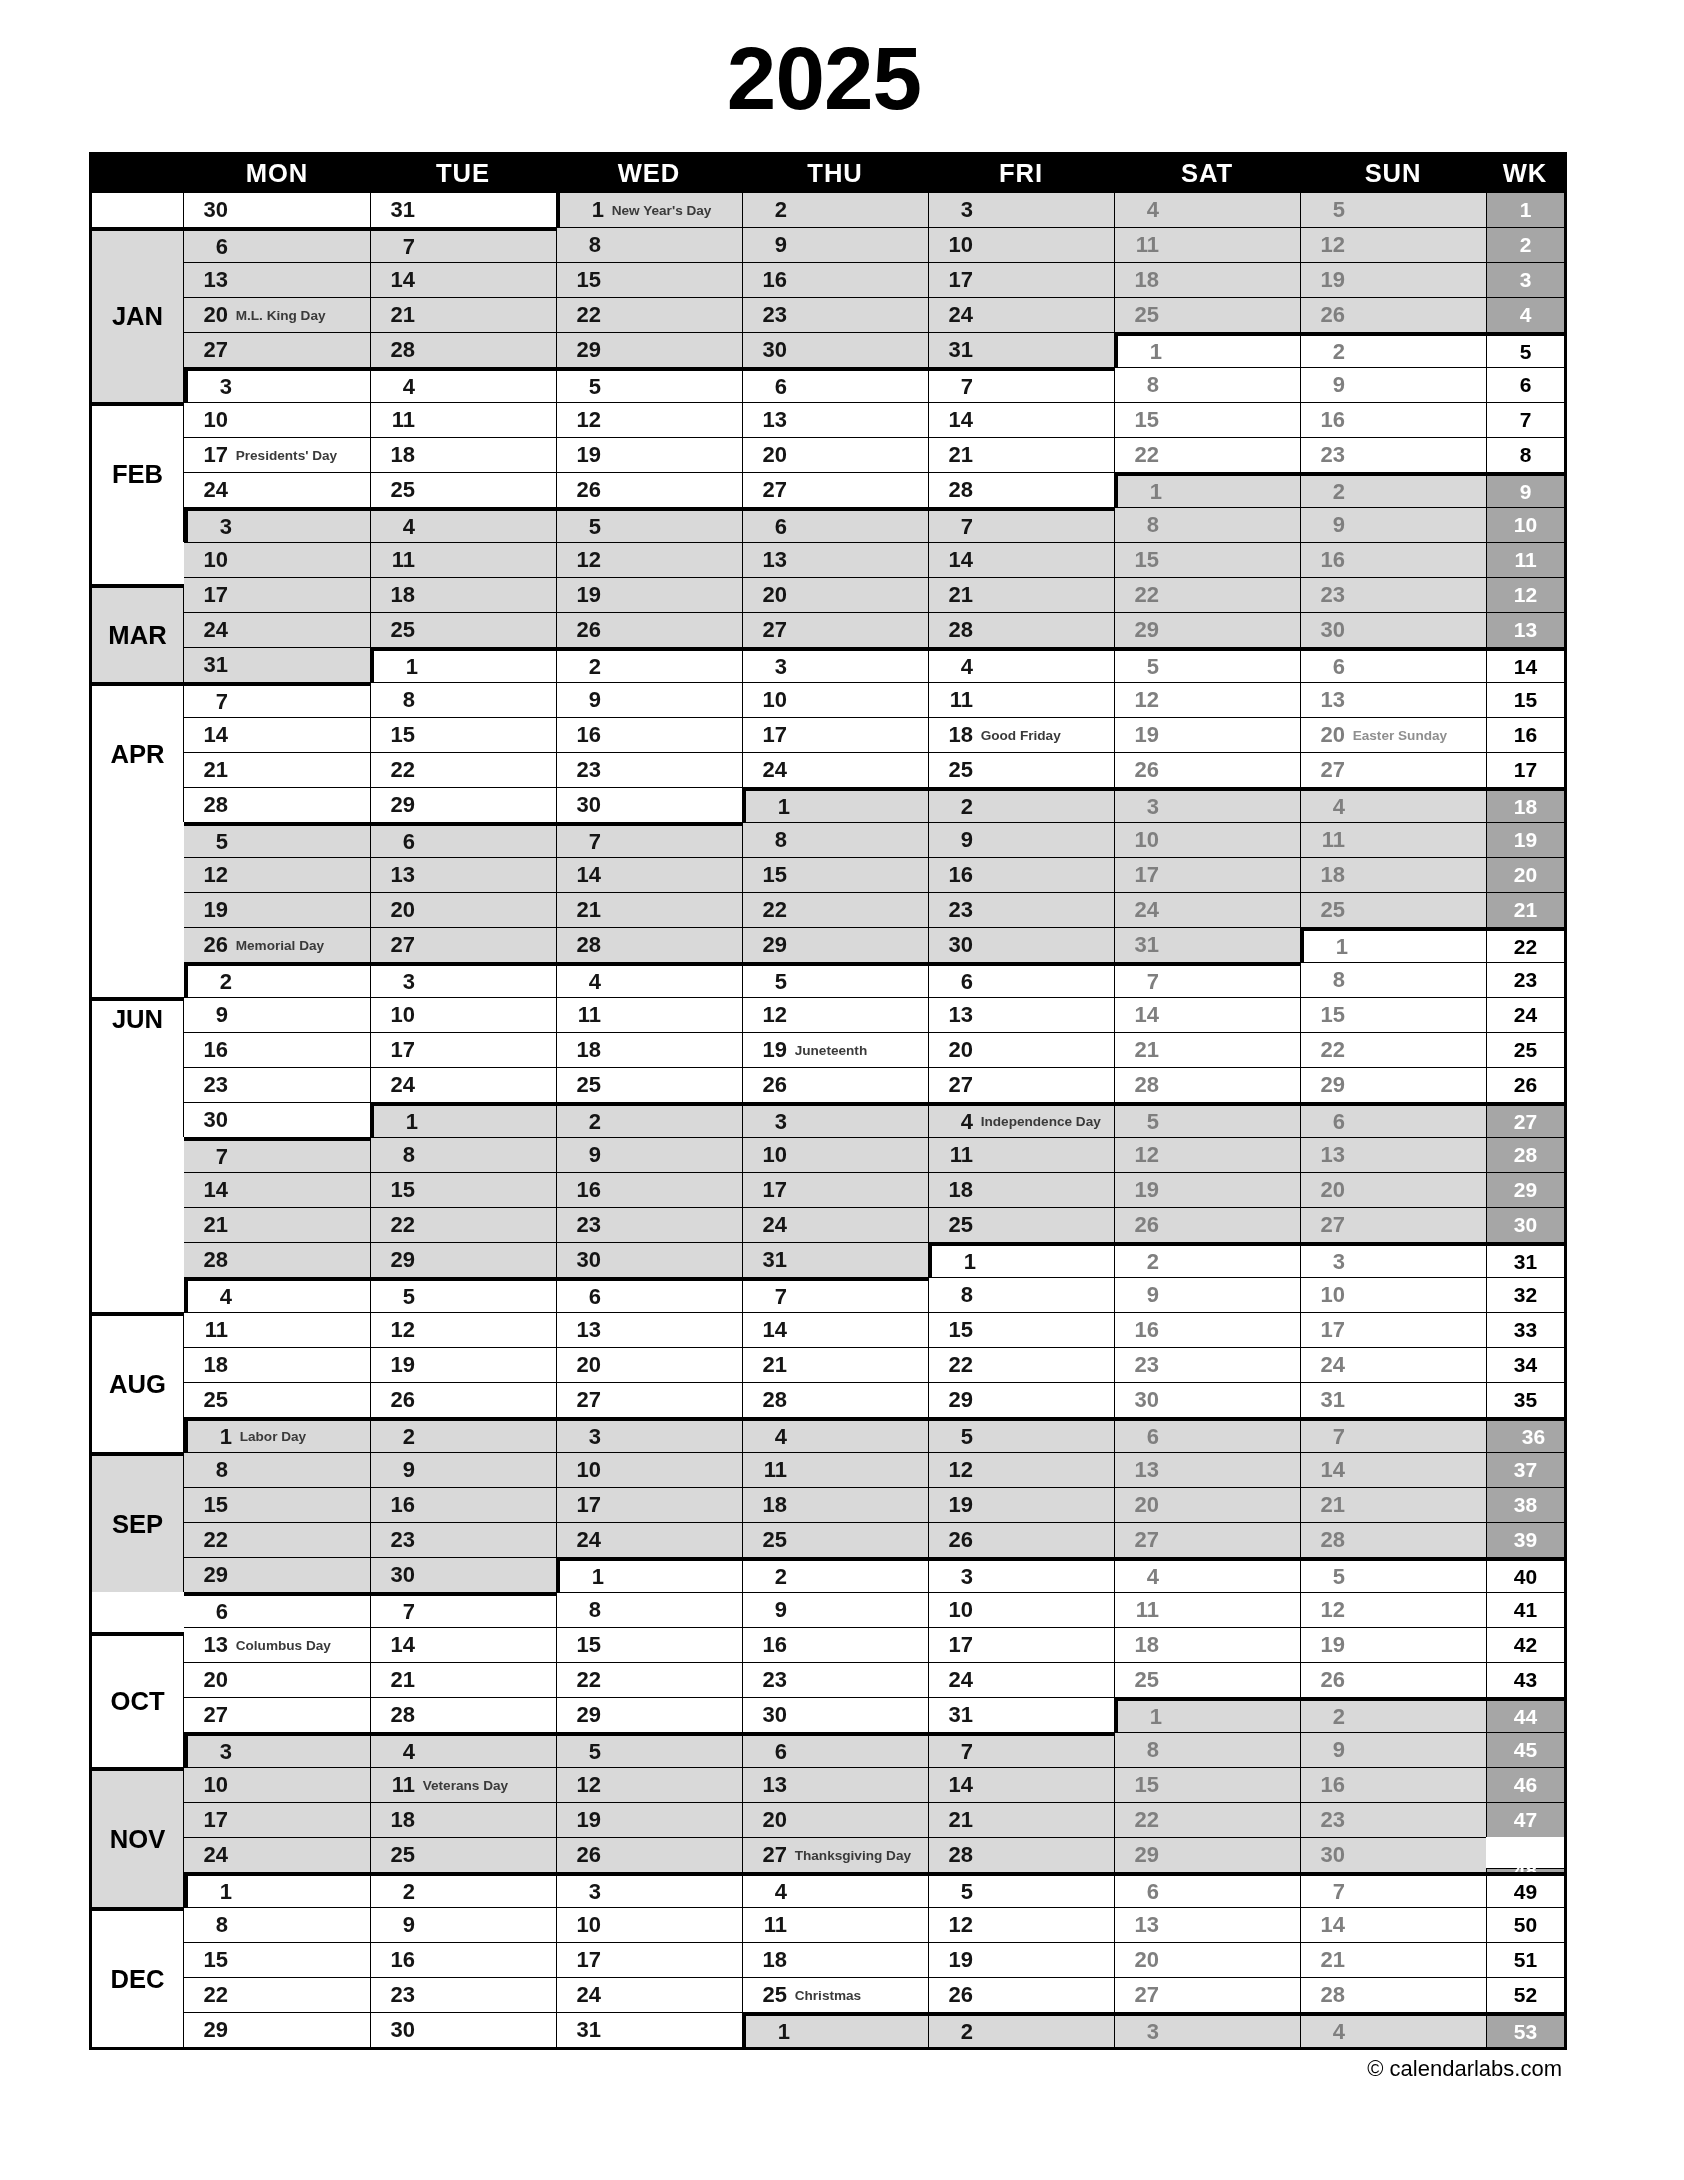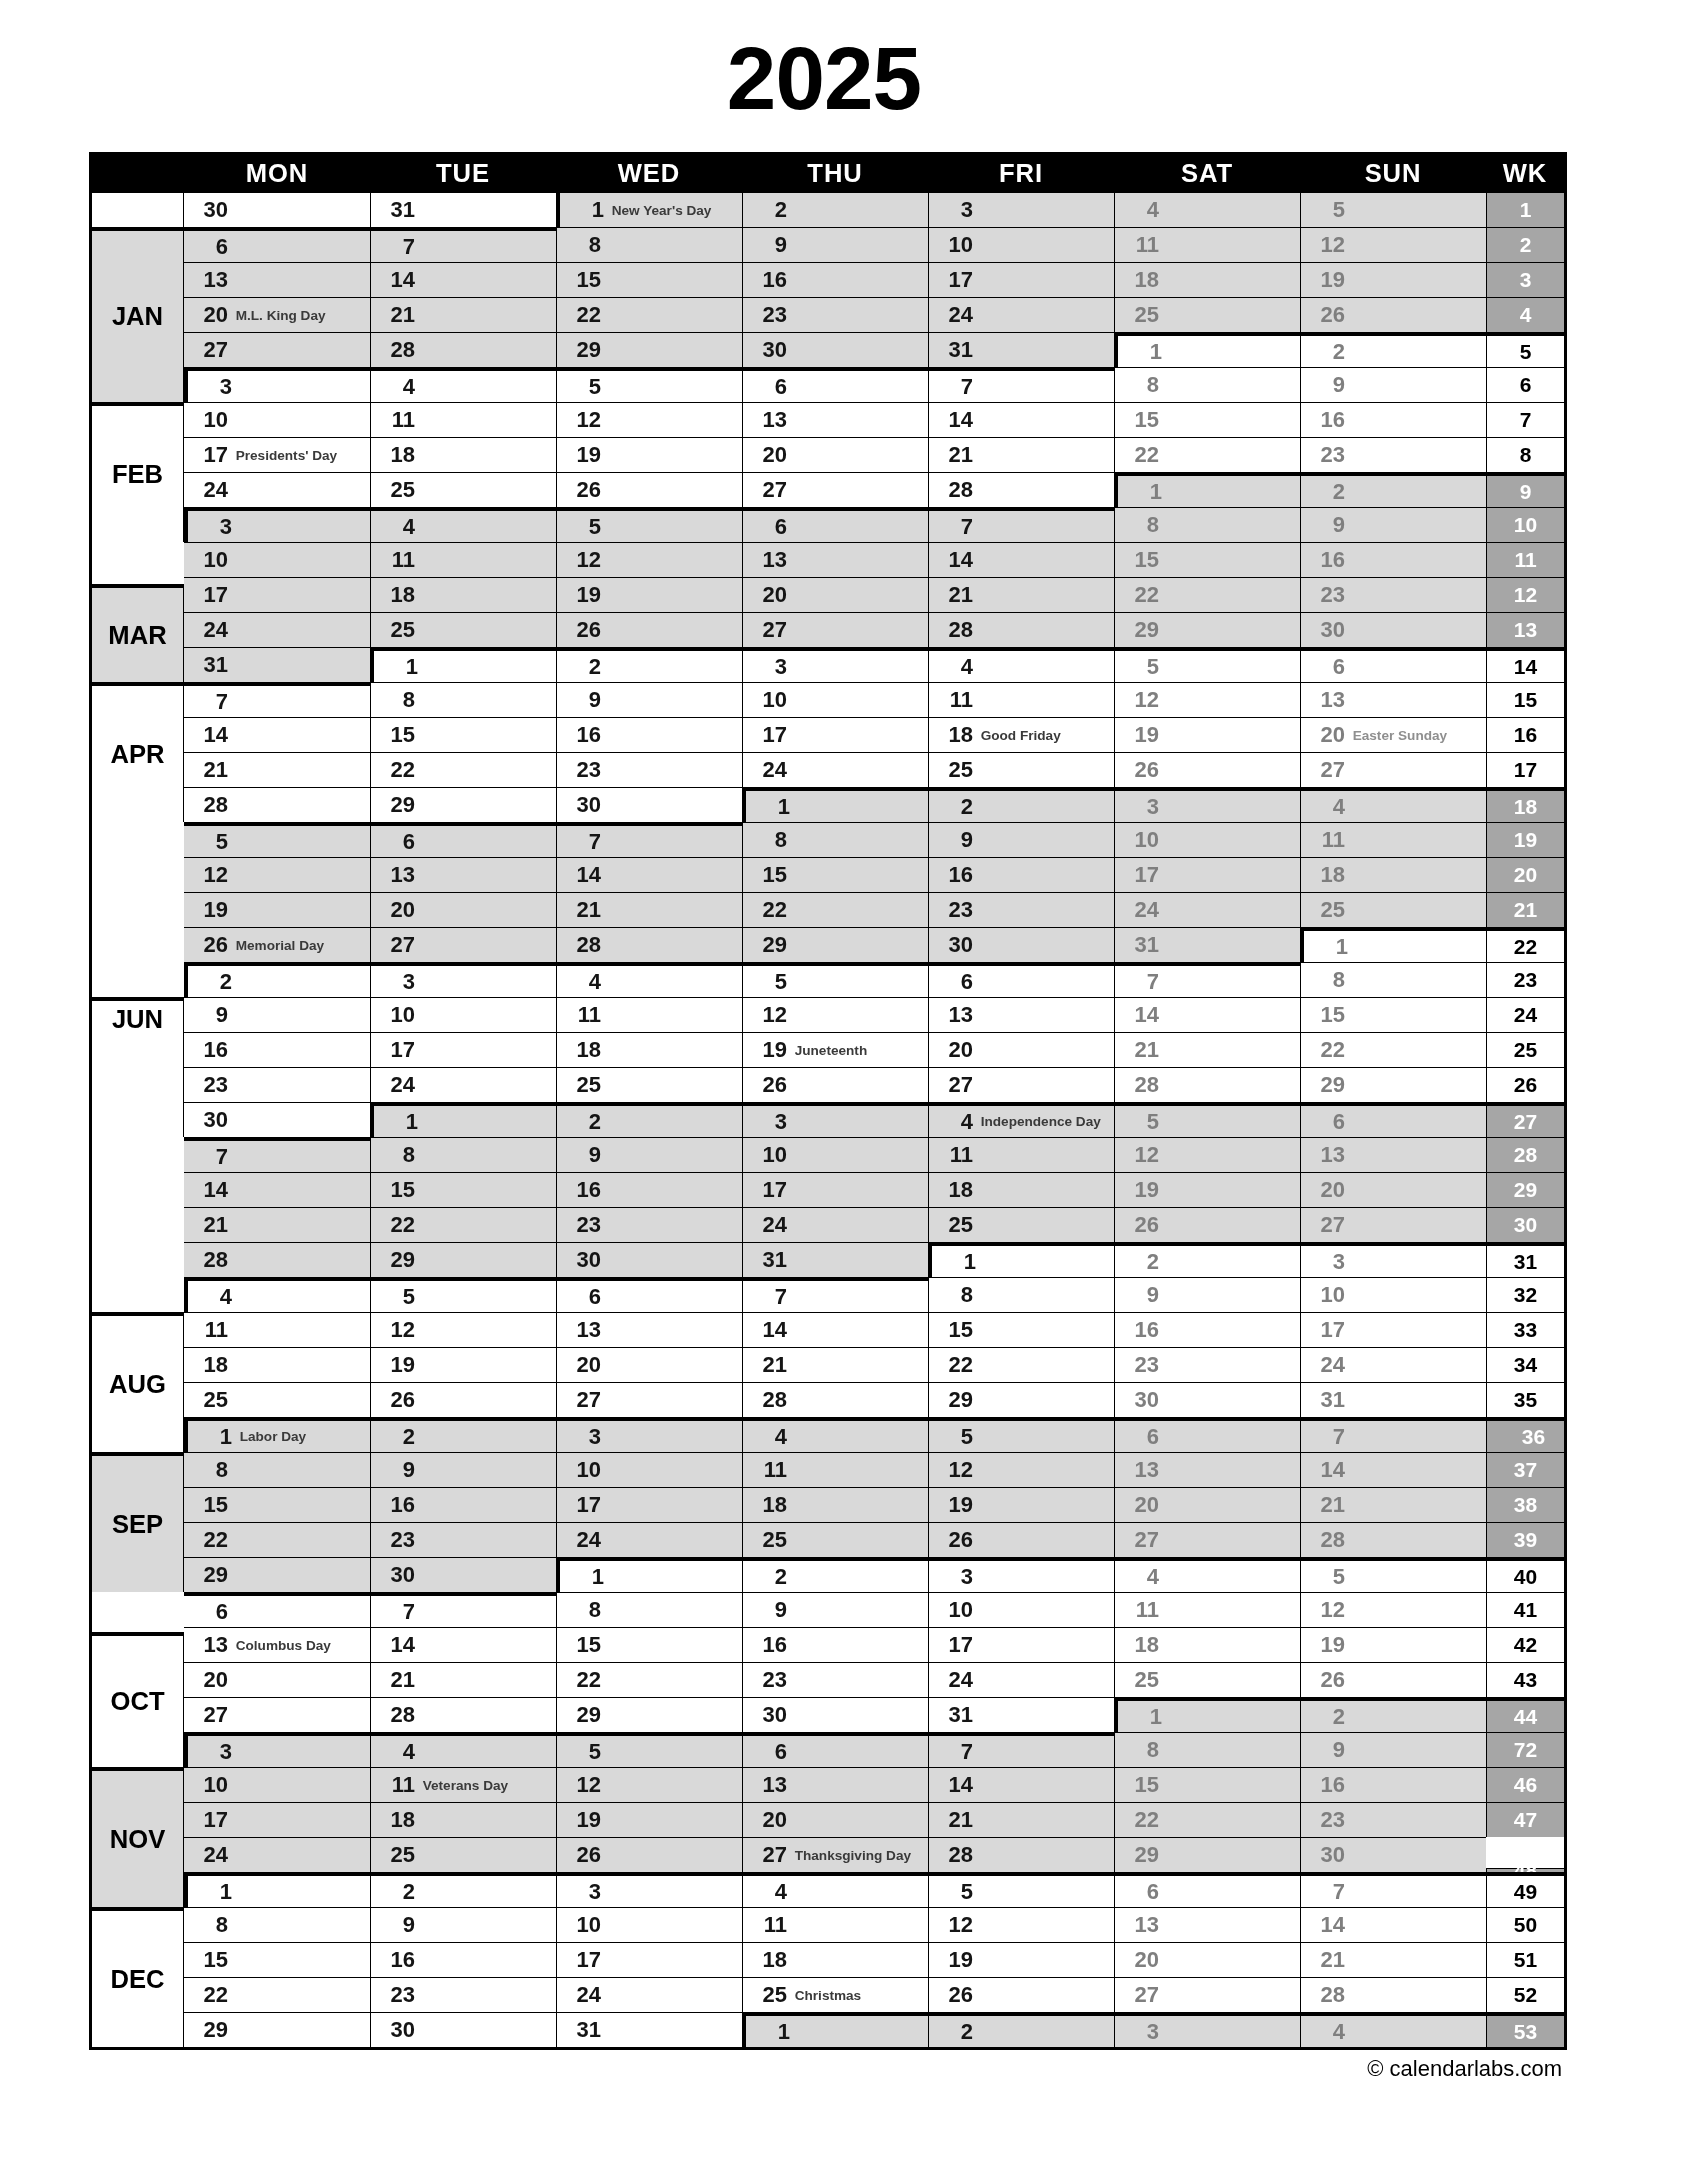--- a/index.html
+++ b/index.html
@@ -1188,21 +1188,21 @@
     <div class="dcell shaded tt" style="grid-area: 46 / 6;">
       <span class="num">7</span>
     </div>
     <div class="dcell shaded" style="grid-area: 46 / 7;">
       <span class="num wkend">8</span>
     </div>
     <div class="dcell shaded" style="grid-area: 46 / 8;">
       <span class="num wkend">9</span>
     </div>
     <div class="wkcell shaded" style="grid-area: 46 / 9;">
-      <span>72</span>
+      <span>45</span>
     </div>
     <div class="dcell shaded c0" style="grid-area: 47 / 2;">
       <span class="num">10</span>
     </div>
     <div class="dcell shaded" style="grid-area: 47 / 3;">
       <span class="num">11</span>
       <span class="hol">Veterans Day</span>
     </div>
     <div class="dcell shaded" style="grid-area: 47 / 4;">
       <span class="num">12</span>

